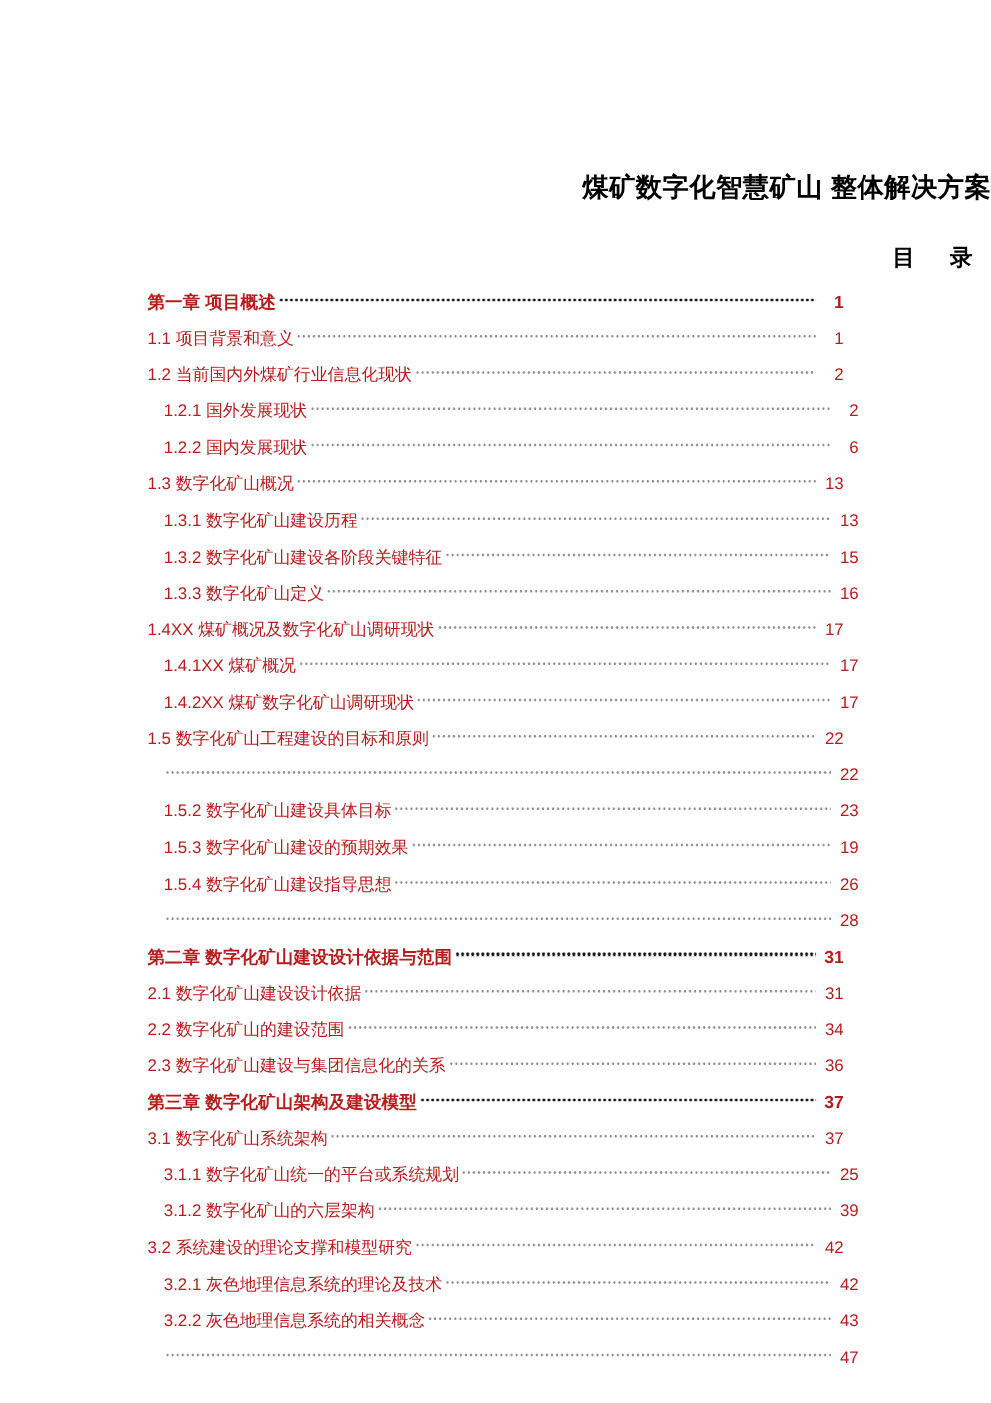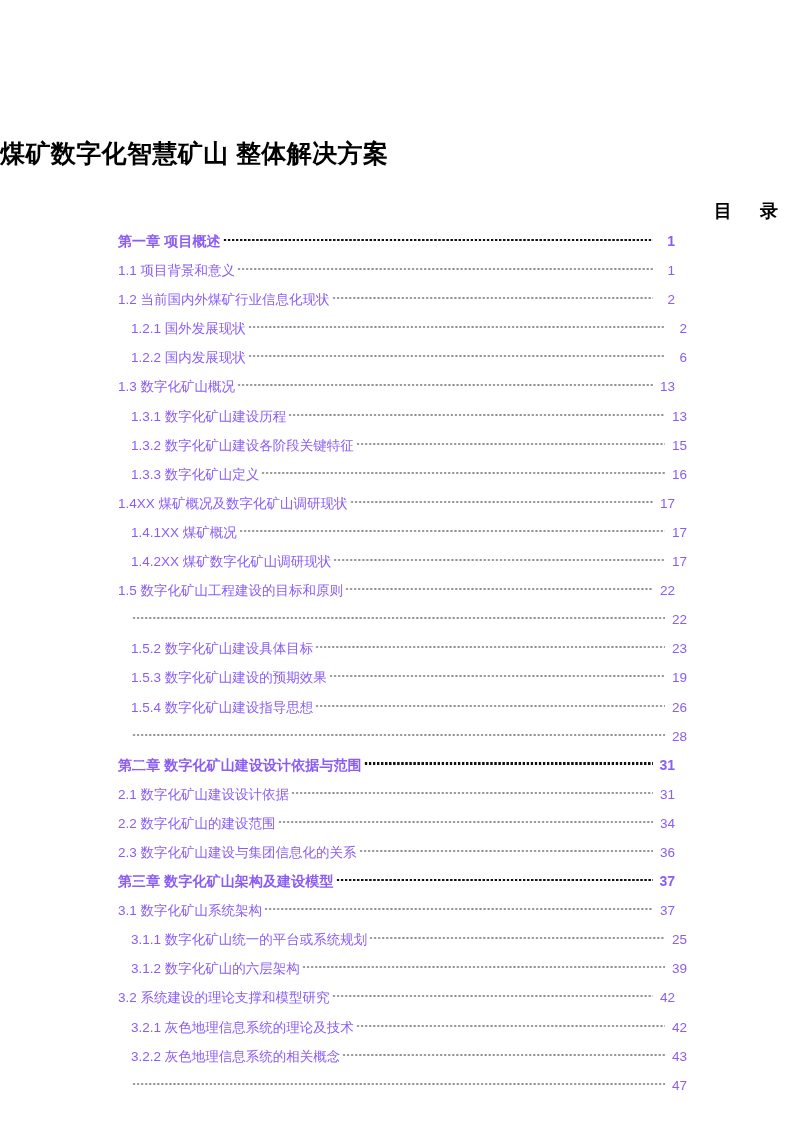--- a/index.html
+++ b/index.html
@@ -20,22 +20,22 @@
     height: 1122px;
     box-sizing: border-box;
     padding: 0;
     overflow: hidden;
   }
 
   
   .doc-title {
     margin: 0;
     padding-top: 138px;
-    text-align: left;
-    font-size: 25px;
+    text-align: right;
+    font-size: 21px;
     font-weight: bold;
     letter-spacing: 0.4px;
     line-height: 1.25;
   }
   .toc-heading {
     margin: 15px;
     padding-top: 17px;
     text-align: right;
     font-size: 18px;
     font-weight: bold;
@@ -56,21 +56,21 @@
     top: 227px;
     width: 793px;
   }
   .toc-entry {
     display: flex;
     align-items: baseline;
     height: 29.1px;
     font-size: 13.5px;
     line-height: 29.1px;
     white-space: nowrap;
-    color: #8b5cf6;
+    color: #b91c1c;
   }
   .toc-entry .label {
     flex: 0 0 auto;
     padding-right: 1px;
   }
   .toc-entry .leader {
     flex: 1 1 auto;
     position: relative;
     overflow: hidden;
     height: 1em;

